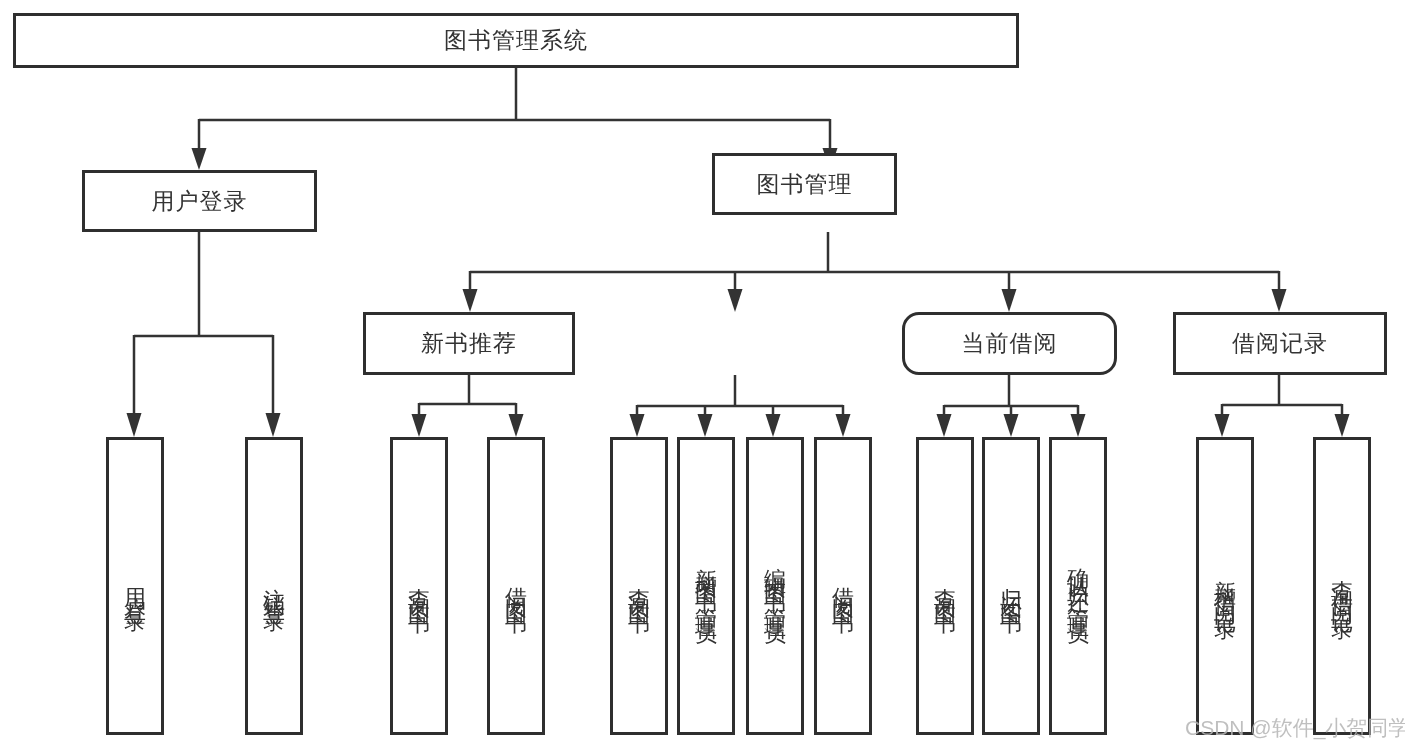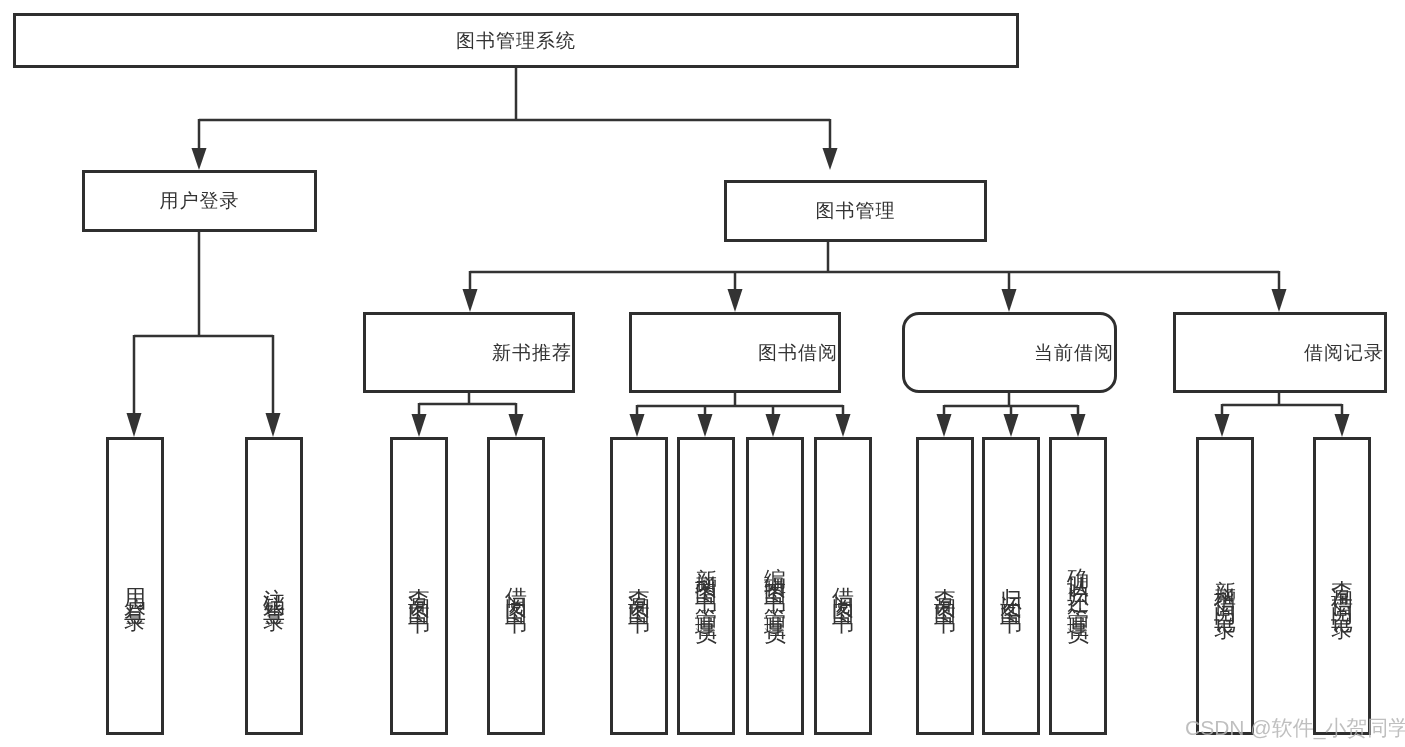--- a/index.html
+++ b/index.html
@@ -21,29 +21,29 @@
     width: 1405px;
     height: 747px;
   }
   .node {
     position: absolute;
     background: #ffffff;
     border: 3px solid #2f2f2f;
     display: flex;
     align-items: center;
     justify-content: center;
-    font-size: 19px;
+    font-size: 23px;
     letter-spacing: 1px;
     color: #333333;
     z-index: 2;
   }
   .node-root   { left: 13px;   top: 13px;  width: 1006px; height: 55px; }
   .node-login  { left: 82px;   top: 170px; width: 235px;  height: 62px; }
-  .node-mgmt   { left: 712px;  top: 180px; width: 263px;  height: 62px; margin-left: 12px; }
-  .node-l3     { top: 312px; height: 81px; justify-content: flex-end; }
+  .node-mgmt   { left: 712px;  top: 153px; width: 185px;  height: 62px; }
+  .node-l3     { top: 312px; height: 63px; }
   .node-new    { left: 363px;  width: 212px; }
   .node-borrow { left: 629px;  width: 212px; }
   .node-cur    { left: 902px;  width: 215px; border-radius: 17px; }
   .node-rec    { left: 1173px; width: 214px; }
   .leaf {
     position: absolute;
     top: 437px;
     width: 58px;
     height: 298px;
     background: #ffffff;
@@ -150,23 +150,20 @@
   <div class="node node-login">
     <span>用户登录</span>
   </div>
   <div class="node node-mgmt">
     <span>图书管理</span>
   </div>
 
   <div class="node node-l3 node-new">
     <span>新书推荐</span>
   </div>
-  <div class="node node-l3 node-borrow">
-    <span>图书借阅</span>
-  </div>
   <div class="node node-l3 node-cur">
     <span>当前借阅</span>
   </div>
   <div class="node node-l3 node-rec">
     <span>借阅记录</span>
   </div>
 
   <div class="leaf" style="left:106px">
     <span class="vtext">用户登录</span>
   </div>

